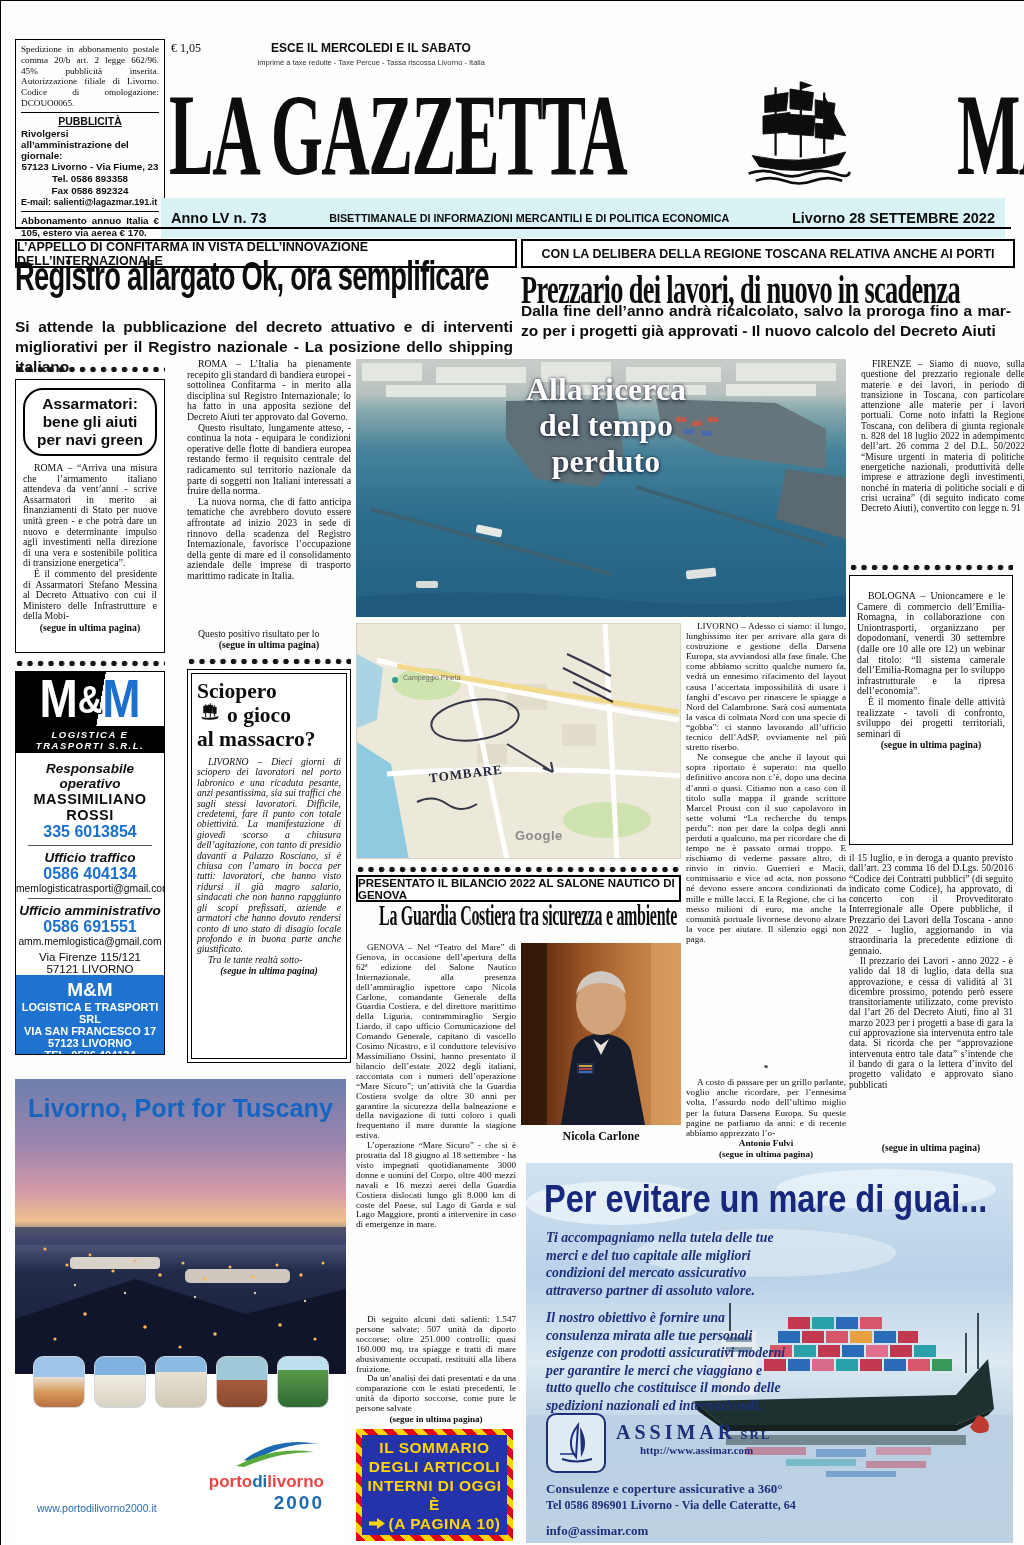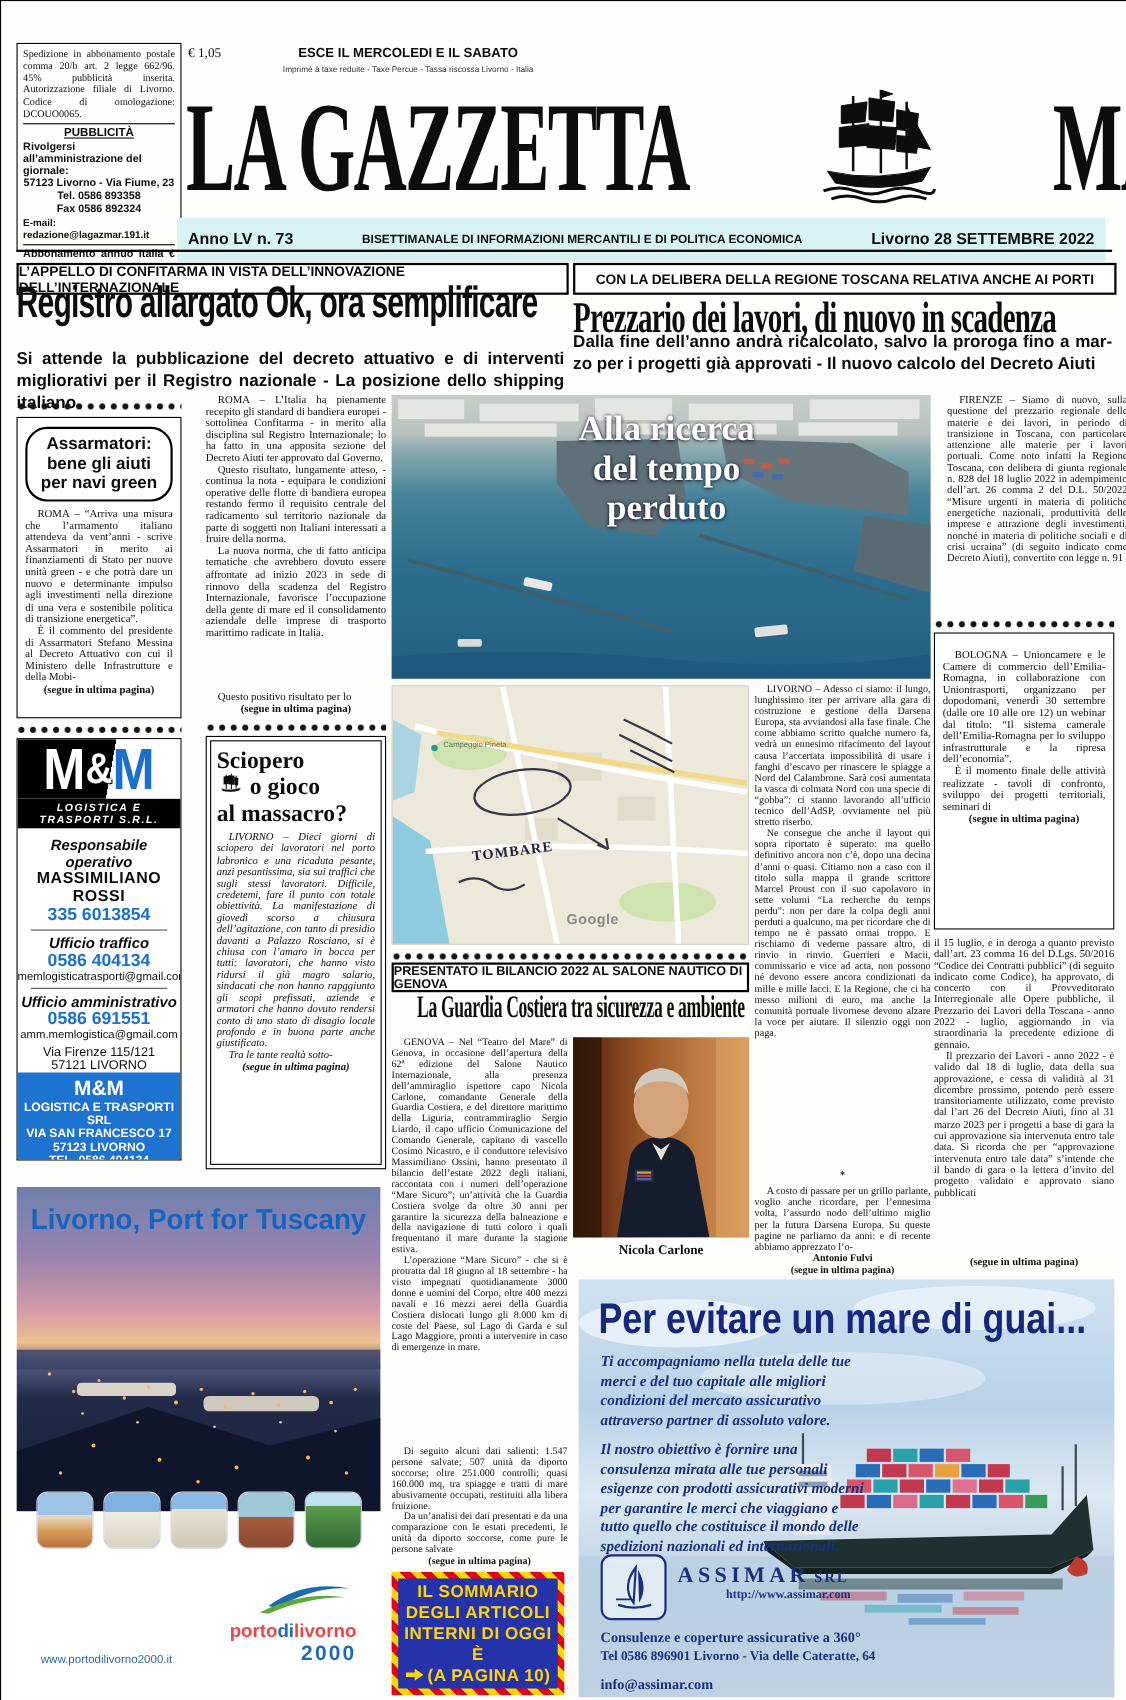--- a/index.html
+++ b/index.html
@@ -98,21 +98,21 @@
 <div id="page">
 
   <div class="abs mailbox sans" style="left:14px;top:38px;width:150px;height:190px;">
     <div class="serif just" style="font-size:9.2px;line-height:10.8px;">Spedizione in abbonamento postale comma 20/b art. 2 legge 662/96. 45% pubblicità inserita. Autorizzazione filiale di Livorno. Codice di omologazione: DCOUO0065.</div>
     <div class="rule"></div>
     <div class="b ctr" style="font-size:10.5px;text-decoration:underline;">PUBBLICITÀ</div>
     <div class="b" style="font-size:9.8px;line-height:11px;margin-top:2px;">Rivolgersi all’amministrazione del giornale:</div>
     <div class="b ctr" style="font-size:9.8px;line-height:12px;">57123 Livorno - Via Fiume, 23</div>
     <div class="b ctr" style="font-size:9.8px;line-height:12px;">Tel. 0586 893358</div>
     <div class="b ctr" style="font-size:9.8px;line-height:12px;">Fax 0586 892324</div>
-    <div class="b" style="font-size:9px;line-height:11px;">E-mail: redazione@lagazmar.191.it</div>
+    <div class="b" style="font-size:9px;line-height:11px;">E-mail: salienti@lagazmar.191.it</div>
     <div class="rule"></div>
     <div class="b just" style="font-size:9.8px;line-height:11.5px;">Abbonamento annuo Italia € 105, estero via aerea € 170.</div>
   </div>
 
   <div class="abs serif" style="left:170px;top:40px;font-size:12px;">€ 1,05</div>
   <div class="abs sans b ctr" style="left:225px;top:40px;width:290px;font-size:12px;">ESCE IL MERCOLEDI E IL SABATO</div>
   <div class="abs sans ctr" style="left:205px;top:57px;width:330px;font-size:7.5px;color:#333;">Imprimé à taxe reduite - Taxe Percue - Tassa riscossa Livorno - Italia</div>
 
   <div class="abs" style="left:168px;top:74px;width:844px;height:122px;display:flex;align-items:center;justify-content:space-between;">
     <span class="serif b" style="font-size:84px;white-space:nowrap;transform:scale(.80,1.38);transform-origin:0 55%;letter-spacing:-2px;">LA GAZZETTA</span>
@@ -530,21 +530,21 @@
         <svg width="44" height="44" viewBox="0 0 44 44">
           <path d="M24,4 C16,14 14,26 22,36 L24,4 Z" fill="none" stroke="#1b2f7a" stroke-width="2"></path>
           <path d="M26,6 C32,16 33,26 27,36 L26,6 Z" fill="#1b2f7a"></path>
           <path d="M8,38 q14,5 30,0" fill="none" stroke="#1b2f7a" stroke-width="2"></path>
           <line x1="6" y1="33" x2="20" y2="33" stroke="#1b2f7a" stroke-width="1.5"></line>
         </svg>
       </div>
       <div style="padding-top:8px;">
         <span class="asname">ASSIMAR</span>
         <span class="asname assrl">SRL</span>
-        <div class="asurl" style="margin-left:44px;">http://www.assimar.com</div>
+        <div class="asurl" style="margin-left:24px;">http://www.assimar.com</div>
       </div>
     </div>
     <div class="abs" style="left:20px;top:318px;">
       <div class="asline">Consulenze e coperture assicurative a 360°</div>
       <div class="asline" style="font-size:12px;">Tel 0586 896901  Livorno - Via delle Cateratte, 64</div>
       <div class="asline" style="margin-top:10px;">info@assimar.com</div>
     </div>
   </div>
 
 </div>

